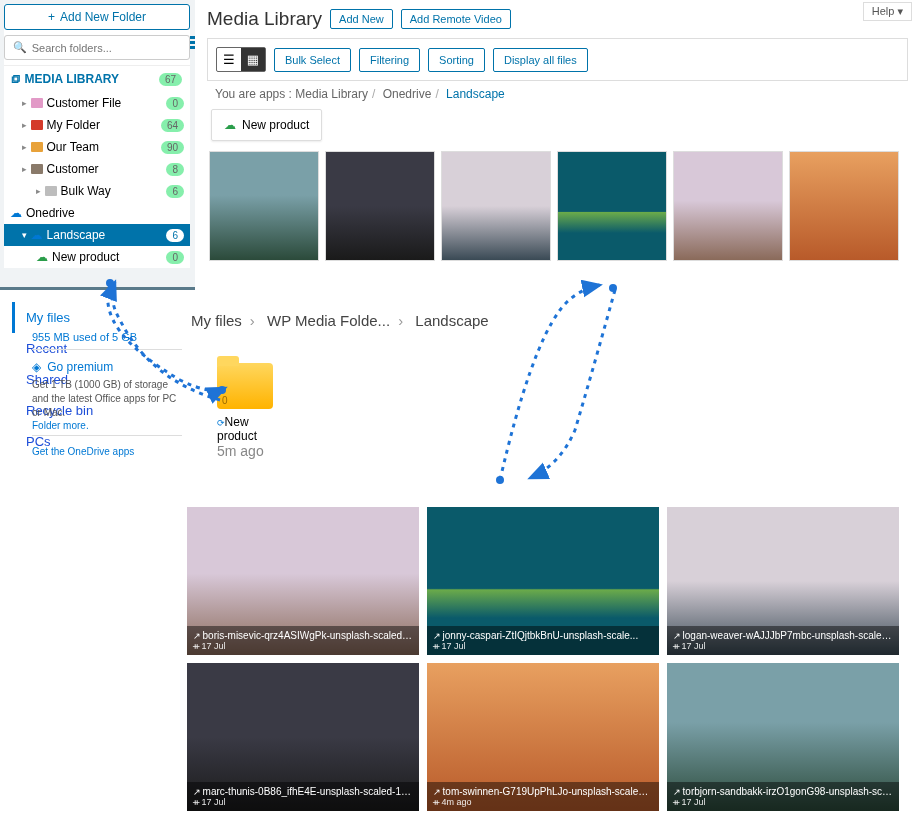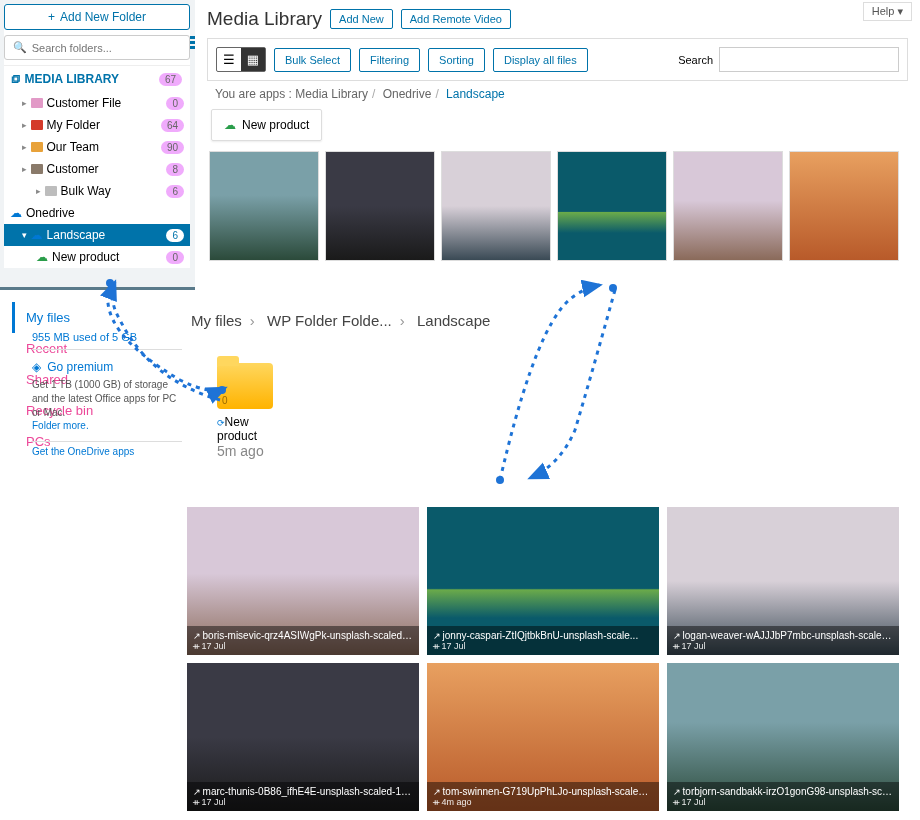--- a/index.html
+++ b/index.html
@@ -4,21 +4,21 @@
 <style>
 *{box-sizing:border-box;margin:0;padding:0;font-family:-apple-system,BlinkMacSystemFont,"Segoe UI",Arial,sans-serif}
 body{width:920px;height:820px;overflow:hidden;background:#fff;position:relative}
 .wp-panel{position:absolute;top:0;left:0;width:920px;height:290px;background:#f0f3f5;border-bottom:3px solid #5a7a8a}
 .wp-sidebar{position:absolute;top:4px;left:4px;width:186px;background:#fff;font-size:12px}
 .add-folder{border:1px solid #0073aa;color:#0073aa;padding:5px 8px;font-size:12px;background:#fff;display:flex;align-items:center;gap:5px;width:100%;justify-content:center;border-radius:3px;margin-bottom:5px}
 .search-box{border:1px solid #ccc;padding:5px 8px;font-size:11px;display:flex;align-items:center;gap:5px;border-radius:3px;margin-bottom:5px;color:#888}
 .search-box input{border:none;outline:none;flex:1;font-size:11px}
 .ml-header{background:#fff;padding:6px 8px;display:flex;justify-content:space-between;align-items:center;font-weight:600;color:#0073aa;font-size:12px;border-top:1px solid #eee}
 .ml-header .infinity{display:inline-block;transform:rotate(90deg);margin-right:4px}
-.count{background:#f0abfc;padding:1px 6px;border-radius:8px;font-size:10px;color:#666;font-weight:normal}
+.count{background:#86efac;padding:1px 6px;border-radius:8px;font-size:10px;color:#666;font-weight:normal}
 .tree-item{display:flex;align-items:center;padding:4px 6px;font-size:12px;justify-content:space-between;cursor:pointer}
 .tree-item .left{display:flex;align-items:center;gap:4px}
 .tree-item.depth1{padding-left:18px}
 .tree-item.depth2{padding-left:32px}
 .tree-item.active{background:#0073aa;color:#fff}
 .tree-item.active .count{background:#fff;color:#0073aa}
 .folder-icon{width:12px;height:10px;display:inline-block;border-radius:1px}
 .caret{font-size:9px;color:#888}
 .tree-item.active .caret{color:#fff}
 .onedrive-cloud{color:#0078d4}
@@ -39,21 +39,21 @@
 .breadcrumb .sep{margin:0 4px;color:#aaa}
 .breadcrumb .current{color:#0073aa}
 .folder-chip{display:inline-flex;align-items:center;gap:6px;border:1px solid #ddd;padding:8px 12px;border-radius:2px;font-size:12px;margin-left:4px;margin-bottom:8px;box-shadow:0 1px 2px rgba(0,0,0,0.08)}
 .wp-thumbs{display:flex;gap:6px;padding:2px}
 .wp-thumbs .thumb{width:110px;height:110px;border:1px solid #ddd}
 .handle{position:absolute;left:190px;top:36px;width:5px;height:16px;display:flex;flex-direction:column;gap:2px}
 .handle span{height:3px;background:#0073aa}
 
 .od-panel{position:absolute;top:298px;left:12px;width:898px;height:510px;background:#fff}
 .od-sidebar{position:absolute;top:0;left:0;width:162px;font-size:13px;padding-top:4px}
-.od-item{padding:8px 14px;color:#ec4899;cursor:pointer}
+.od-item{padding:8px 14px;color:#1d4ed8;cursor:pointer}
 .od-item.active{color:#0078d4;border-left:3px solid #0078d4;padding-left:11px}
 .od-bottom{position:absolute;bottom:0;left:20px;width:150px;font-size:11px;color:#555}
 .od-bottom .usage{color:#0078d4;border-bottom:1px solid #ddd;padding-bottom:6px;margin-bottom:10px}
 .od-bottom .premium{display:flex;align-items:center;gap:6px;color:#0078d4;font-size:12px;margin-bottom:4px}
 .od-bottom .desc{font-size:10px;line-height:1.4;}
 .od-bottom .link{color:#0078d4;font-size:10px}
 .od-main{position:absolute;top:0;left:175px;width:720px}
 .od-crumb{font-size:15px;color:#444;padding:14px 4px}
 .od-crumb .sep{margin:0 8px;color:#999}
 .od-folder{margin:20px 0 0 30px;width:70px;text-align:left}
@@ -177,24 +177,20 @@
     </div>
     <div class="toolbar">
       <div class="view-toggle">
         <span>☰</span>
         <span class="active">▦</span>
       </div>
       <button class="wp-btn">Bulk Select</button>
       <button class="wp-btn">Filtering</button>
       <button class="wp-btn">Sorting</button>
       <button class="wp-btn">Display all files</button>
-      <div class="search-wrap">
-        <span>Search</span>
-        <input style="">
-      </div>
     </div>
     <div class="breadcrumb">
       <span>You are apps  :</span>
       <span>Media Library</span><span class="sep">/</span>
       <span>Onedrive</span><span class="sep">/</span>
       <span class="current">Landscape</span>
     </div>
     <div class="folder-chip">
       <span class="green-cloud">☁</span>
       <span>New product</span>
@@ -220,27 +216,27 @@
         <div class="od-item">PCs</div>
       </div>
     <div class="od-bottom">
       <div class="usage">955 MB used of 5 GB</div>
       <div class="premium">
         <span>◈</span>
         <span>Go premium</span>
       </div>
       <div class="desc">Get 1 TB (1000 GB) of storage and the latest Office apps for PC or Mac.</div>
       <div class="link">Folder more.</div>
-      <div class="link" style="margin-top:10px;border-top:1px solid #ddd;padding-top:4px">Get the OneDrive apps</div>
+      <div class="link" style="margin-top:4px;border-top:1px solid #ddd;padding-top:10px">Get the OneDrive apps</div>
     </div>
   </div>
   <div class="od-main">
     <div class="od-crumb">
       <span>My files</span><span class="sep">›</span>
-      <span>WP Folder Folde...</span><span class="sep">›</span>
+      <span>WP Media Folde...</span><span class="sep">›</span>
       <span>Landscape</span>
     </div>
     <div class="od-folder">
       <div class="ficon">
           <span class="zero">0</span>
         </div>
       <div class="fname"><span style="font-size:9px;color:#0078d4">⟳</span><span>New product</span></div>
       <div class="ftime">5m ago</div>
     </div>
     <div class="od-grid" id="od-grid">

